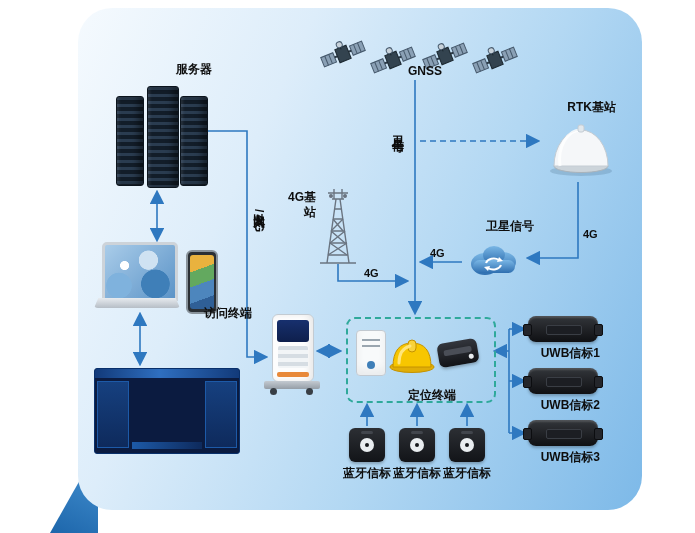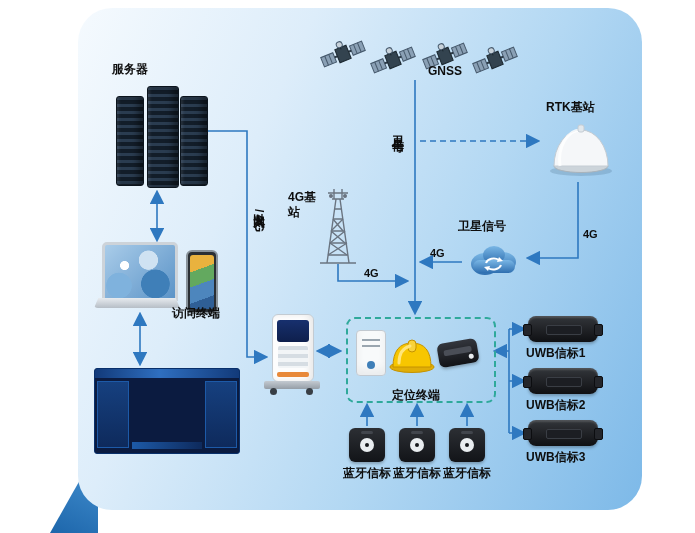--- a/index.html
+++ b/index.html
@@ -5,21 +5,21 @@
   html,body{margin:0;padding:0;background:#ffffff;}
   #canvas{position:relative;width:695px;height:533px;background:#ffffff;overflow:hidden;
           font-family:"Liberation Sans",sans-serif;}
   
   #card{position:absolute;left:78px;top:8px;width:564px;height:502px;border-radius:34px;
         background:linear-gradient(115deg,#f5fafe 0%,#ddedfa 30%,#b3d8f3 62%,#7db9e8 100%);z-index:1;}
   #corner{position:absolute;left:50px;top:448px;width:48px;height:85px;z-index:0;
           clip-path:polygon(0 100%,100% 0,100% 100%);
           background:linear-gradient(205deg,#4a97d6,#1d66ab);}
   
-  .lbl{position:absolute;z-index:5;font-size:12px;font-weight:700;color:#0d0d0d;text-align:left;line-height:1.25;}
+  .lbl{position:absolute;z-index:5;font-size:12px;font-weight:700;color:#0d0d0d;text-align:right;line-height:1.25;}
   .edge-lbl{position:absolute;z-index:5;font-size:11px;font-weight:700;color:#0d0d0d;}
   .v-lbl{writing-mode:vertical-rl;letter-spacing:2px;}
   .node{position:absolute;z-index:3;}
   svg.ovl{position:absolute;left:0;top:0;z-index:2;pointer-events:none;}
   
   .srv{position:absolute;background:repeating-linear-gradient(180deg,#2a3c50 0 3px,#121d29 3px 7px);
        border:1px solid #0b141d;border-radius:3px;
        box-shadow:inset -5px 0 7px rgba(0,0,0,.45),inset 2px 0 3px rgba(255,255,255,.10);}
   
   .lap-screen{position:absolute;border:3px solid #cdd3d9;border-bottom-width:2px;border-radius:5px 5px 0 0;
@@ -173,21 +173,21 @@
           <line x1="36.3" y1="12" x2="36.3" y2="22" stroke="#46596c"></line>
           <line x1="40.6" y1="12" x2="40.6" y2="22" stroke="#46596c"></line>
       <line x1="14" y1="17" x2="17" y2="17" stroke="#2c3a46" stroke-width="2"></line>
           <line x1="29" y1="17" x2="32" y2="17" stroke="#2c3a46" stroke-width="2"></line>
       <rect x="17" y="10" width="12" height="14" fill="#33434f" stroke="#1c2830"></rect>
       <circle cx="23" cy="7" r="3" fill="#c8d2da" stroke="#46596c"></circle>
           <line x1="23" y1="10" x2="23" y2="12" stroke="#1c2830"></line>
     </g>
       </svg>
   </div>
-  <div class="lbl" style="left:428px;top:64px;width:46px;text-align:left">GNSS</div>
+  <div class="lbl" style="left:408px;top:64px;width:46px;text-align:left">GNSS</div>
 
   <div class="lbl" style="left:112px;top:62px;width:100px">服务器</div>
   <div class="node" style="left:116px;top:84px;width:92px;height:104px">
     <div class="srv" style="left:0;top:12px;width:26px;height:88px"></div>
     <div class="srv" style="left:31px;top:2px;width:30px;height:100px"></div>
     <div class="srv" style="left:64px;top:12px;width:26px;height:88px"></div>
   </div>
 
   <div class="lbl" style="left:546px;top:100px;width:70px">RTK基站</div>
   <div class="node" style="left:544px;top:116px">

